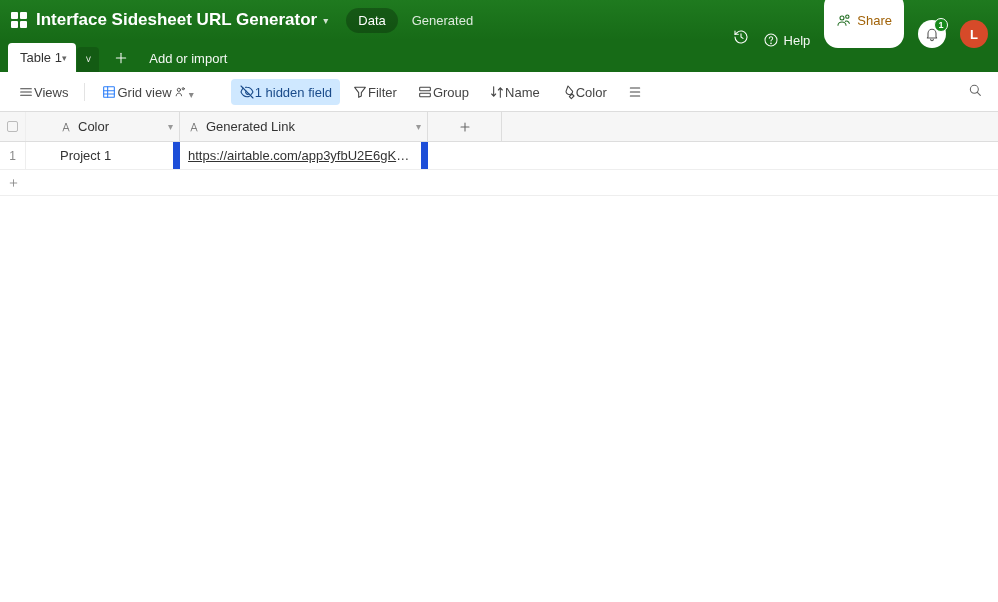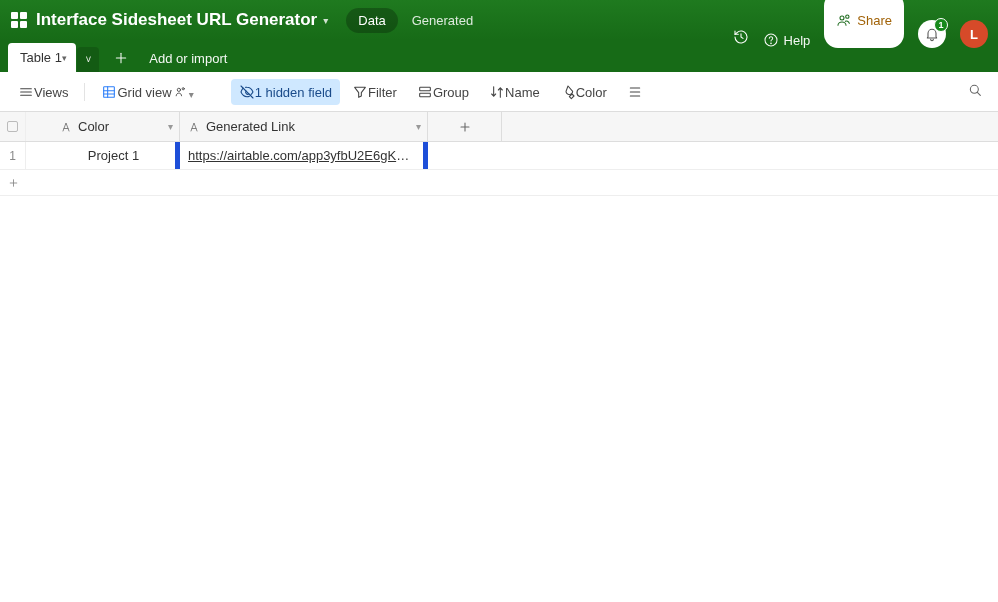--- a/index.html
+++ b/index.html
@@ -120,21 +120,21 @@
   .col.link { width: 248px; flex: 0 0 248px; }
   .col .type-ic { width: 12px; height: 12px; margin-right: 6px; color: #666; }
   .col .chev { position: absolute; right: 6px; font-size: 10px; color: #999; }
   .addfield {
     width: 74px; display: flex; align-items: center; justify-content: center;
     border-right: 1px solid #ddd; color: #666;
   }
   
   .grid-row { display: flex; height: 28px; border-bottom: 1px solid #eee; font-size: 13px; }
   .grid-row .rownum-col { color: #888; font-size: 12px; }
-  .cell { border-right: 5px solid #1d4ed8; display: flex; align-items: center; padding: 0 8px; overflow: hidden; justify-content: center; }
+  .cell { border-right: 7px solid #1d4ed8; display: flex; align-items: center; padding: 0 8px; overflow: hidden; }
   .cell.name { width: 128px; flex: 0 0 128px; }
   .cell.link { width: 248px; flex: 0 0 248px; }
   .cell.link span { text-decoration: underline; color: #333; white-space: nowrap; overflow: hidden; text-overflow: ellipsis; }
   .addrow-row { display: flex; height: 26px; border-bottom: 1px solid #eee; }
   .addrow-row .plus { width: 26px; display: flex; align-items: center; justify-content: center; color: #888; }
   
   .grid-area {
     position: relative; height: calc(602px - 40px - 32px - 40px - 30px);
     background-image: radial-gradient(#e9e9e9 0.5px, transparent 0.5px);
     background-size: 6px 6px;

